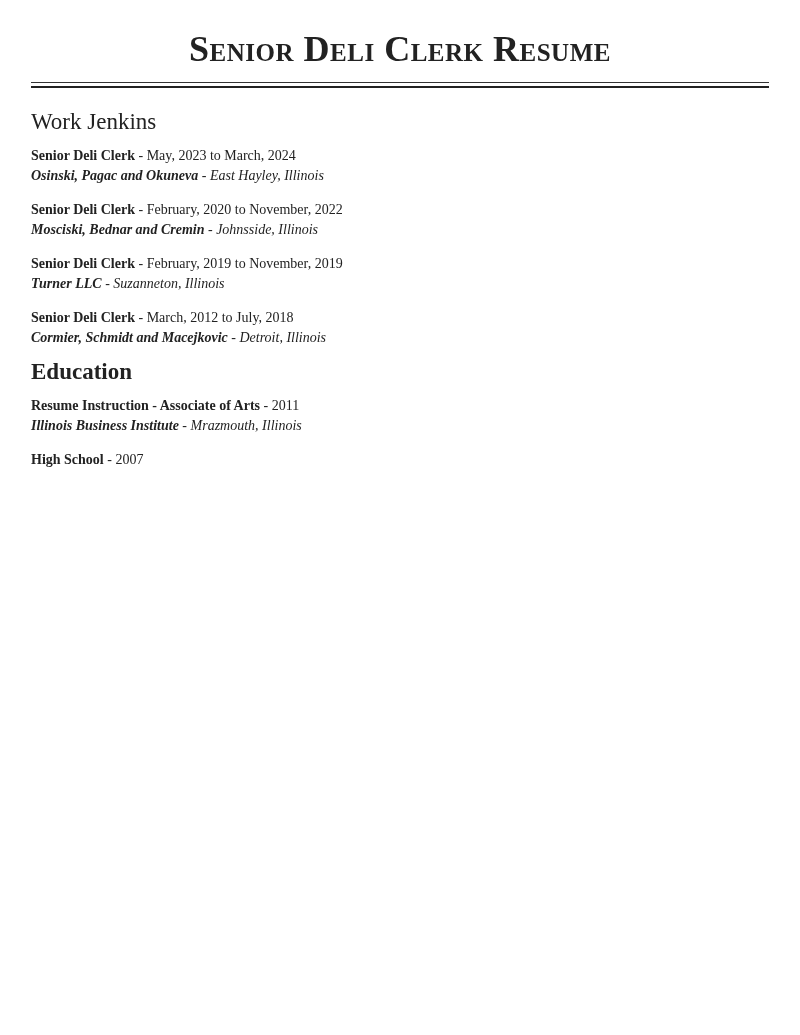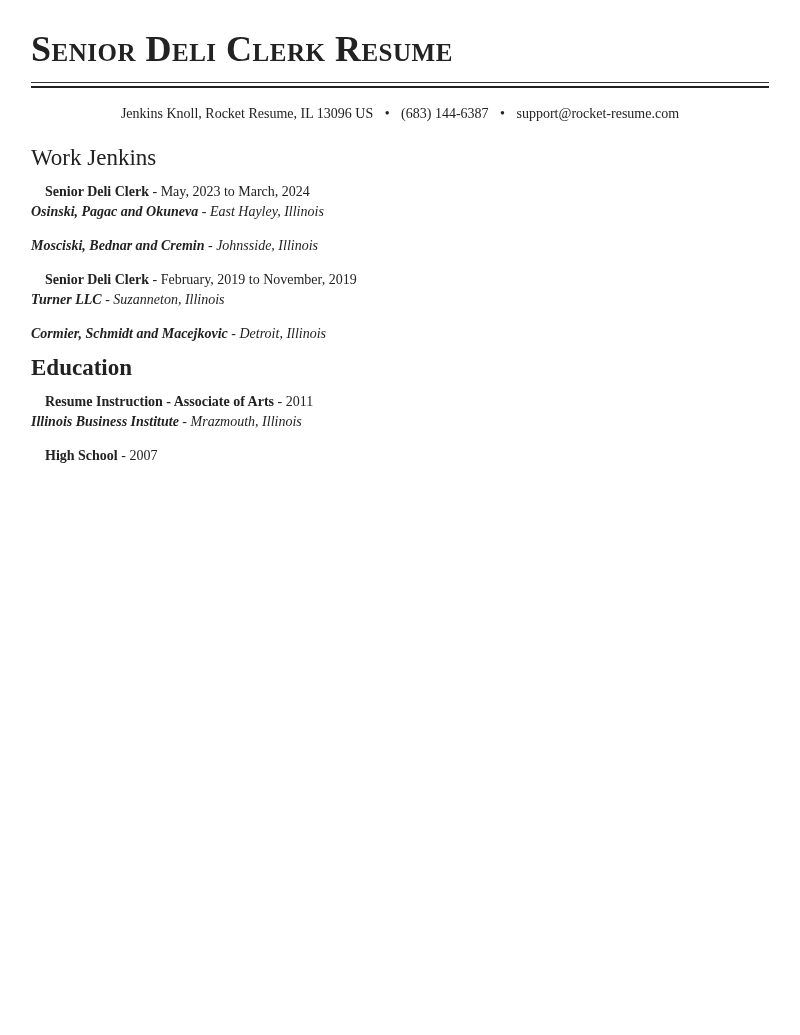--- a/index.html
+++ b/index.html
@@ -15,21 +15,21 @@
       color: #222222;
       overflow: hidden;
     }
     .page {
       position: absolute;
       left: 31px;
       top: 0;
       width: 738px;
     }
     .title {
-      text-align: left;
+      text-align: center;
       font-size: 36px;
       font-weight: bold;
       font-variant: small-caps;
       letter-spacing: 0.5px;
       margin: 0;
       padding-top: 28px;
       line-height: 42px;
       color: #222222;
     }
     .rule-thin {
@@ -60,58 +60,53 @@
       color: #222222;
     }
     .section-work { margin-top: 20px; }
     .section-edu { margin-top: 10px; font-weight: bold; }
     .entry {
       font-size: 14px;
       line-height: 20px;
     }
     .entry-first { margin-top: 10px; }
     .entry + .entry { margin-top: 14px; }
-    .line1 .b { font-weight: bold; margin-left: 14px; }
+    .line1 .b { font-weight: bold; }
     .line2 { font-style: italic; }
     .line2 .b { font-weight: bold; }
   </style>
 </head>
 <body>
 
 <div class="page">
 
   <h1 class="title">Senior Deli Clerk Resume</h1>
   <div class="rule-thin"></div>
   <div class="rule-thick"></div>
 
-  <div class="contact">
-    <span>Jenkins Knoll, Rocket Resume, IL 13096 US</span>
-    <span class="sep">•</span>
-    <span>(683) 144-6387</span>
-    <span class="sep">•</span>
-    <span>support@rocket-resume.com</span>
-  </div>
 
   <h2 class="section-title section-work">Work Jenkins</h2>
 
   <div class="entry entry-first">
     <div class="line1"><span class="b">Senior Deli Clerk</span><span> - </span><span>May, 2023 to March, 2024</span></div>
     <div class="line2"><span class="b">Osinski, Pagac and Okuneva</span><span> - </span><span>East Hayley, Illinois</span></div>
   </div>
 
   <div class="entry">
+    <div class="line1"><span class="b">Senior Deli Clerk</span><span> - </span><span>February, 2020 to November, 2022</span></div>
     <div class="line2"><span class="b">Mosciski, Bednar and Cremin</span><span> - </span><span>Johnsside, Illinois</span></div>
   </div>
 
   <div class="entry">
     <div class="line1"><span class="b">Senior Deli Clerk</span><span> - </span><span>February, 2019 to November, 2019</span></div>
     <div class="line2"><span class="b">Turner LLC</span><span> - </span><span>Suzanneton, Illinois</span></div>
   </div>
 
   <div class="entry">
+    <div class="line1"><span class="b">Senior Deli Clerk</span><span> - </span><span>March, 2012 to July, 2018</span></div>
     <div class="line2"><span class="b">Cormier, Schmidt and Macejkovic</span><span> - </span><span>Detroit, Illinois</span></div>
   </div>
 
   <h2 class="section-title section-edu">Education</h2>
 
   <div class="entry entry-first">
     <div class="line1"><span class="b">Resume Instruction - Associate of Arts</span><span> - </span><span>2011</span></div>
     <div class="line2"><span class="b">Illinois Business Institute</span><span> - </span><span>Mrazmouth, Illinois</span></div>
   </div>
 

